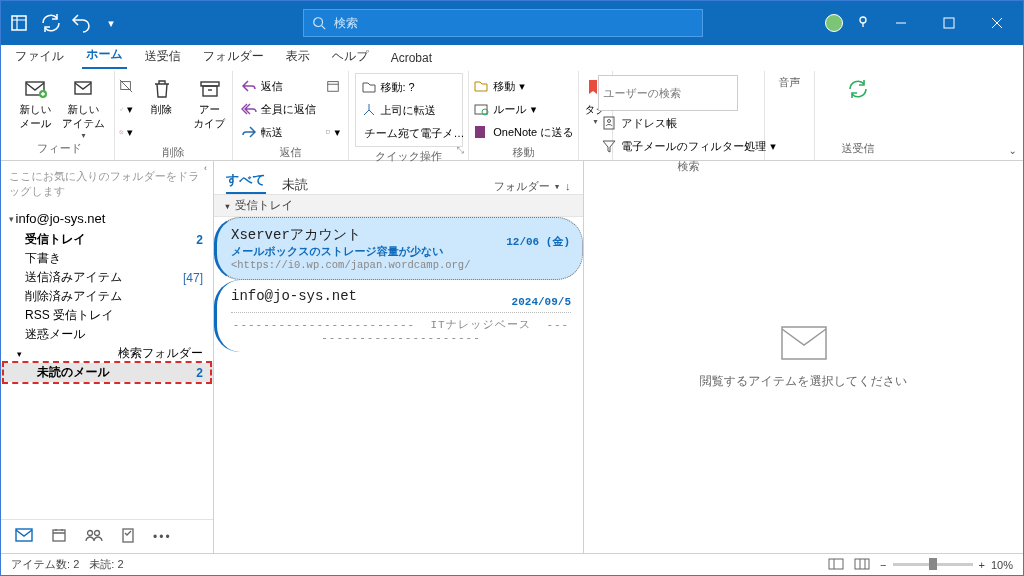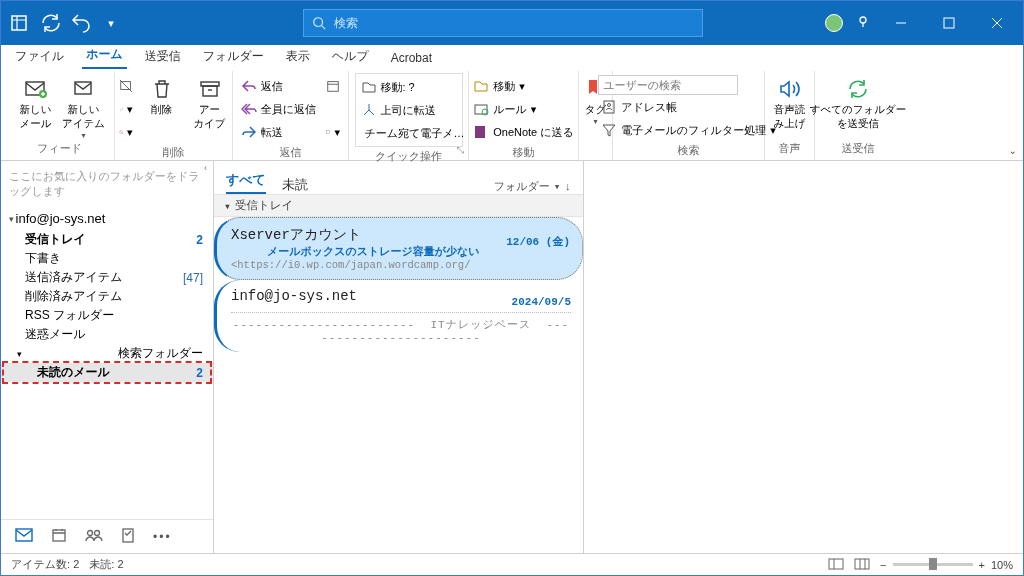--- a/index.html
+++ b/index.html
@@ -20,21 +20,21 @@
 .ribrow { display: flex; gap: 4px; flex: 1; align-items: flex-start; }
 .ribbtn-lg { width: 44px; display: flex; flex-direction: column; align-items: center; gap: 2px; font-size: 10.5px; text-align: center; padding-top: 4px; }
 .ribbtn-lg .ico, .ribbtn-sm .ico { width: 24px; height: 24px; display: flex; align-items: center; justify-content: center; }
 .ribbtn-lg .caret { font-size: 8px; color: #555; line-height: 6px; }
 .ribbtn-sm-col { display: flex; flex-direction: column; gap: 1px; padding-top: 2px; }
 .ribbtn-sm { height: 22px; display: flex; align-items: center; gap: 4px; font-size: 11px; padding: 0 3px; white-space: nowrap; }
 .ribbtn-sm .ico { width: 16px; height: 16px; }
 .glabel { font-size: 11px; color: #666; padding: 2px 0 2px; }
 .rib-drop { position: absolute; right: 6px; bottom: 4px; font-size: 10px; color: #555; }
 .ribgroup .dlg { position: absolute; bottom: 4px; font-size: 9px; color: #777; }
-.search-ribbon input { width: 140px; height: 20px; border: 1px solid #ccc; font-size: 11px; padding: 4px 4px; }
+.search-ribbon input { width: 140px; height: 36px; border: 1px solid #ccc; font-size: 11px; padding: 4px 4px; }
 .content { display: flex; height: calc(100% - 44px - 24px - 92px - 22px); }
 .folderpane { width: 213px; border-right: 1px solid #d0d0d0; display: flex; flex-direction: column; position: relative; }
 .fav-hint { padding: 8px 8px; color: #999; font-size: 11px; }
 .folder-header { padding: 4px 8px; font-size: 13px; display: flex; align-items: center; gap: 2px; }
 .folder-header .chev { font-size: 9px; color: #555; }
 .folder-list { display: flex; flex-direction: column; }
 .folder-item { height: 19px; display: flex; align-items: center; justify-content: space-between; padding: 0 10px 0 24px; font-size: 12px; }
 .folder-item.bold { font-weight: 600; }
 .folder-item.sub2 { padding-left: 36px; }
 .folder-item .count { color: #0F6CBD; font-weight: 600; }
@@ -44,21 +44,21 @@
 .navbar .sel { color: #0F6CBD; }
 .maillist { width: 370px; border-right: 1px solid #d0d0d0; display: flex; flex-direction: column; font-family: Liberation Mono, monospace; }
 .mailtabs { height: 34px; display: flex; align-items: flex-end; padding: 0 12px; gap: 16px; border-bottom: 1px solid #e3e3e3; color: #333; font-size: 13px; }
 .mailtabs .mtab.active { color: #0F6CBD; border-bottom: 2px solid #0F6CBD; padding-bottom: 3px; font-weight: 600; }
 .mailtabs .right { margin-left: auto; font-size: 11px; color: #555; display: flex; gap: 4px; align-items: center; }
 .grouphdr { background: #f2f2f2; padding: 3px 10px; font-size: 11.5px; color: #444; display: flex; align-items: center; gap: 4px; border-bottom: 1px solid #e5e5e5; }
 .mailitem { padding: 8px 12px 8px 14px; border-left: 3px solid transparent; position: relative; border-radius: 26px; }
 .mailitem.selected { background: #CDE7FC; border-left-color: #0F6CBD; border: 1px dotted #777; border-left: 3px solid #0F6CBD; }
 .mailitem.unread { border-left: 3px solid #0F6CBD; }
 .mailitem .from { font-size: 14px; color: #222; }
-.mailitem .subj { font-size: 11px; color: #0F6CBD; font-weight: 600; margin-left: 36px; }
+.mailitem .subj { font-size: 11px; color: #0F6CBD; font-weight: 600; }
 .mailitem .prev { font-size: 10.5px; color: #888; }
 .mailitem .date { position: absolute; right: 12px; top: 16px; font-size: 11px; color: #0F6CBD; font-weight: 600; }
 .mailitem .thread-sep { border-top: 1px dotted #bbb; margin: 8px 0 4px; }
 .mailitem .thread-lbl { color: #888; font-size: 11px; text-align: center; letter-spacing: 1px; }
 .reading { flex: 1; display: flex; align-items: center; justify-content: center; flex-direction: column; color: #666; gap: 12px; }
 .reading svg { width: 48px; height: 36px; stroke: #999; fill: none; stroke-width: 1.5; }
 .statusbar { height: 22px; border-top: 1px solid #d0d0d0; display: flex; align-items: center; padding: 0 10px; font-size: 11px; color: #444; gap: 10px; }
 .statusbar .sep { flex: 1; }
 .zoom { display: flex; align-items: center; gap: 6px; }
 .zoom .track { width: 80px; height: 3px; background: #ccc; position: relative; }
@@ -351,46 +351,32 @@
               <svg viewBox="0 0 16 16" fill="none" stroke="#555">
                 <path d="M2 3h12l-5 6v5l-2-1v-4z"></path>
               </svg>
             </span><span>電子メールのフィルター処理</span> ▾</div>
       </div>
     </div>
     <div class="glabel">検索</div>
   </div>
 
   <div class="ribgroup" style="width:50px">
-    <div class="ribrow">
-      <div class="ribbtn-lg">
-        <span class="ico">
-            <svg viewBox="0 0 24 24" fill="none" stroke="#0F6CBD" stroke-width="1.6">
-              <path d="M6 9H3v6h3l5 4V5z"></path>
-              <path d="M15 8c2 2 2 6 0 8M18 5c4 4 4 10 0 14"></path>
-            </svg>
-          </span>
-        <span style="white-space:pre">音声読
-み上げ</span>
-      </div>
-    </div>
     <div class="glabel">音声</div>
   </div>
 
   <div class="ribgroup" style="width:86px;border-right:none">
     <div class="ribrow">
       <div class="ribbtn-lg" style="width:80px">
         <span class="ico">
             <svg viewBox="0 0 24 24" fill="none" stroke="#27ae60" stroke-width="1.6">
               <path d="M4 12a8 8 0 0 1 14-5M20 12a8 8 0 0 1-14 5"></path>
               <path d="M18 3v5h-5M6 21v-5h5"></path>
             </svg>
           </span>
-        <span style="white-space:pre">すべてのフォルダー
-を送受信</span>
       </div>
     </div>
     <div class="glabel">送受信</div>
   </div>
   <span class="rib-drop">⌄</span>
 </div>
 
 <div class="content">
 
   <div class="folderpane">
@@ -409,21 +395,21 @@
           <span>下書き</span>
         </div>
       <div class="folder-item">
           <span>送信済みアイテム</span>
           <span style="color:#2b6cb0">[47]</span>
         </div>
       <div class="folder-item">
           <span>削除済みアイテム</span>
         </div>
       <div class="folder-item">
-          <span>RSS フォルダー</span>
+          <span>RSS 受信トレイ</span>
         </div>
       <div class="folder-item">
           <span>迷惑メール</span>
         </div>
       <div class="folder-item" style="padding-left:16px">
           <span class="chev" style="font-size:9px;margin-right:3px">▾</span>
           <span>検索フォルダー</span>
         </div>
       <div class="folder-item sub2 highlighted">
           <span>未読のメール</span>
@@ -473,20 +459,27 @@
       <div class="date">12/06 (金)</div>
     </div>
     <div class="mailitem unread">
       <div class="from">info@jo-sys.net</div>
       <div class="date">2024/09/5</div>
       <div class="thread-sep"></div>
       <div class="thread-lbl"><span>------------------------&nbsp;&nbsp;</span><span>ITナレッジベース</span><span>&nbsp;&nbsp;------------------------</span></div>
     </div>
   </div>
 
+  <div class="reading">
+    <svg viewBox="0 0 48 36">
+        <rect x="2" y="2" width="44" height="32"></rect>
+        <path d="M2 4l22 16L46 4"></path>
+      </svg>
+    <div>閲覧するアイテムを選択してください</div>
+  </div>
 </div>
 
 <div class="statusbar">
   <span>アイテム数: 2</span>
   <span>未読: 2</span>
   <span class="sep"></span>
   <span><svg width="16" height="12" fill="none" stroke="#666">
         <rect x="1" y="1" width="14" height="10"></rect>
         <path d="M6 1v10"></path>
       </svg></span>

